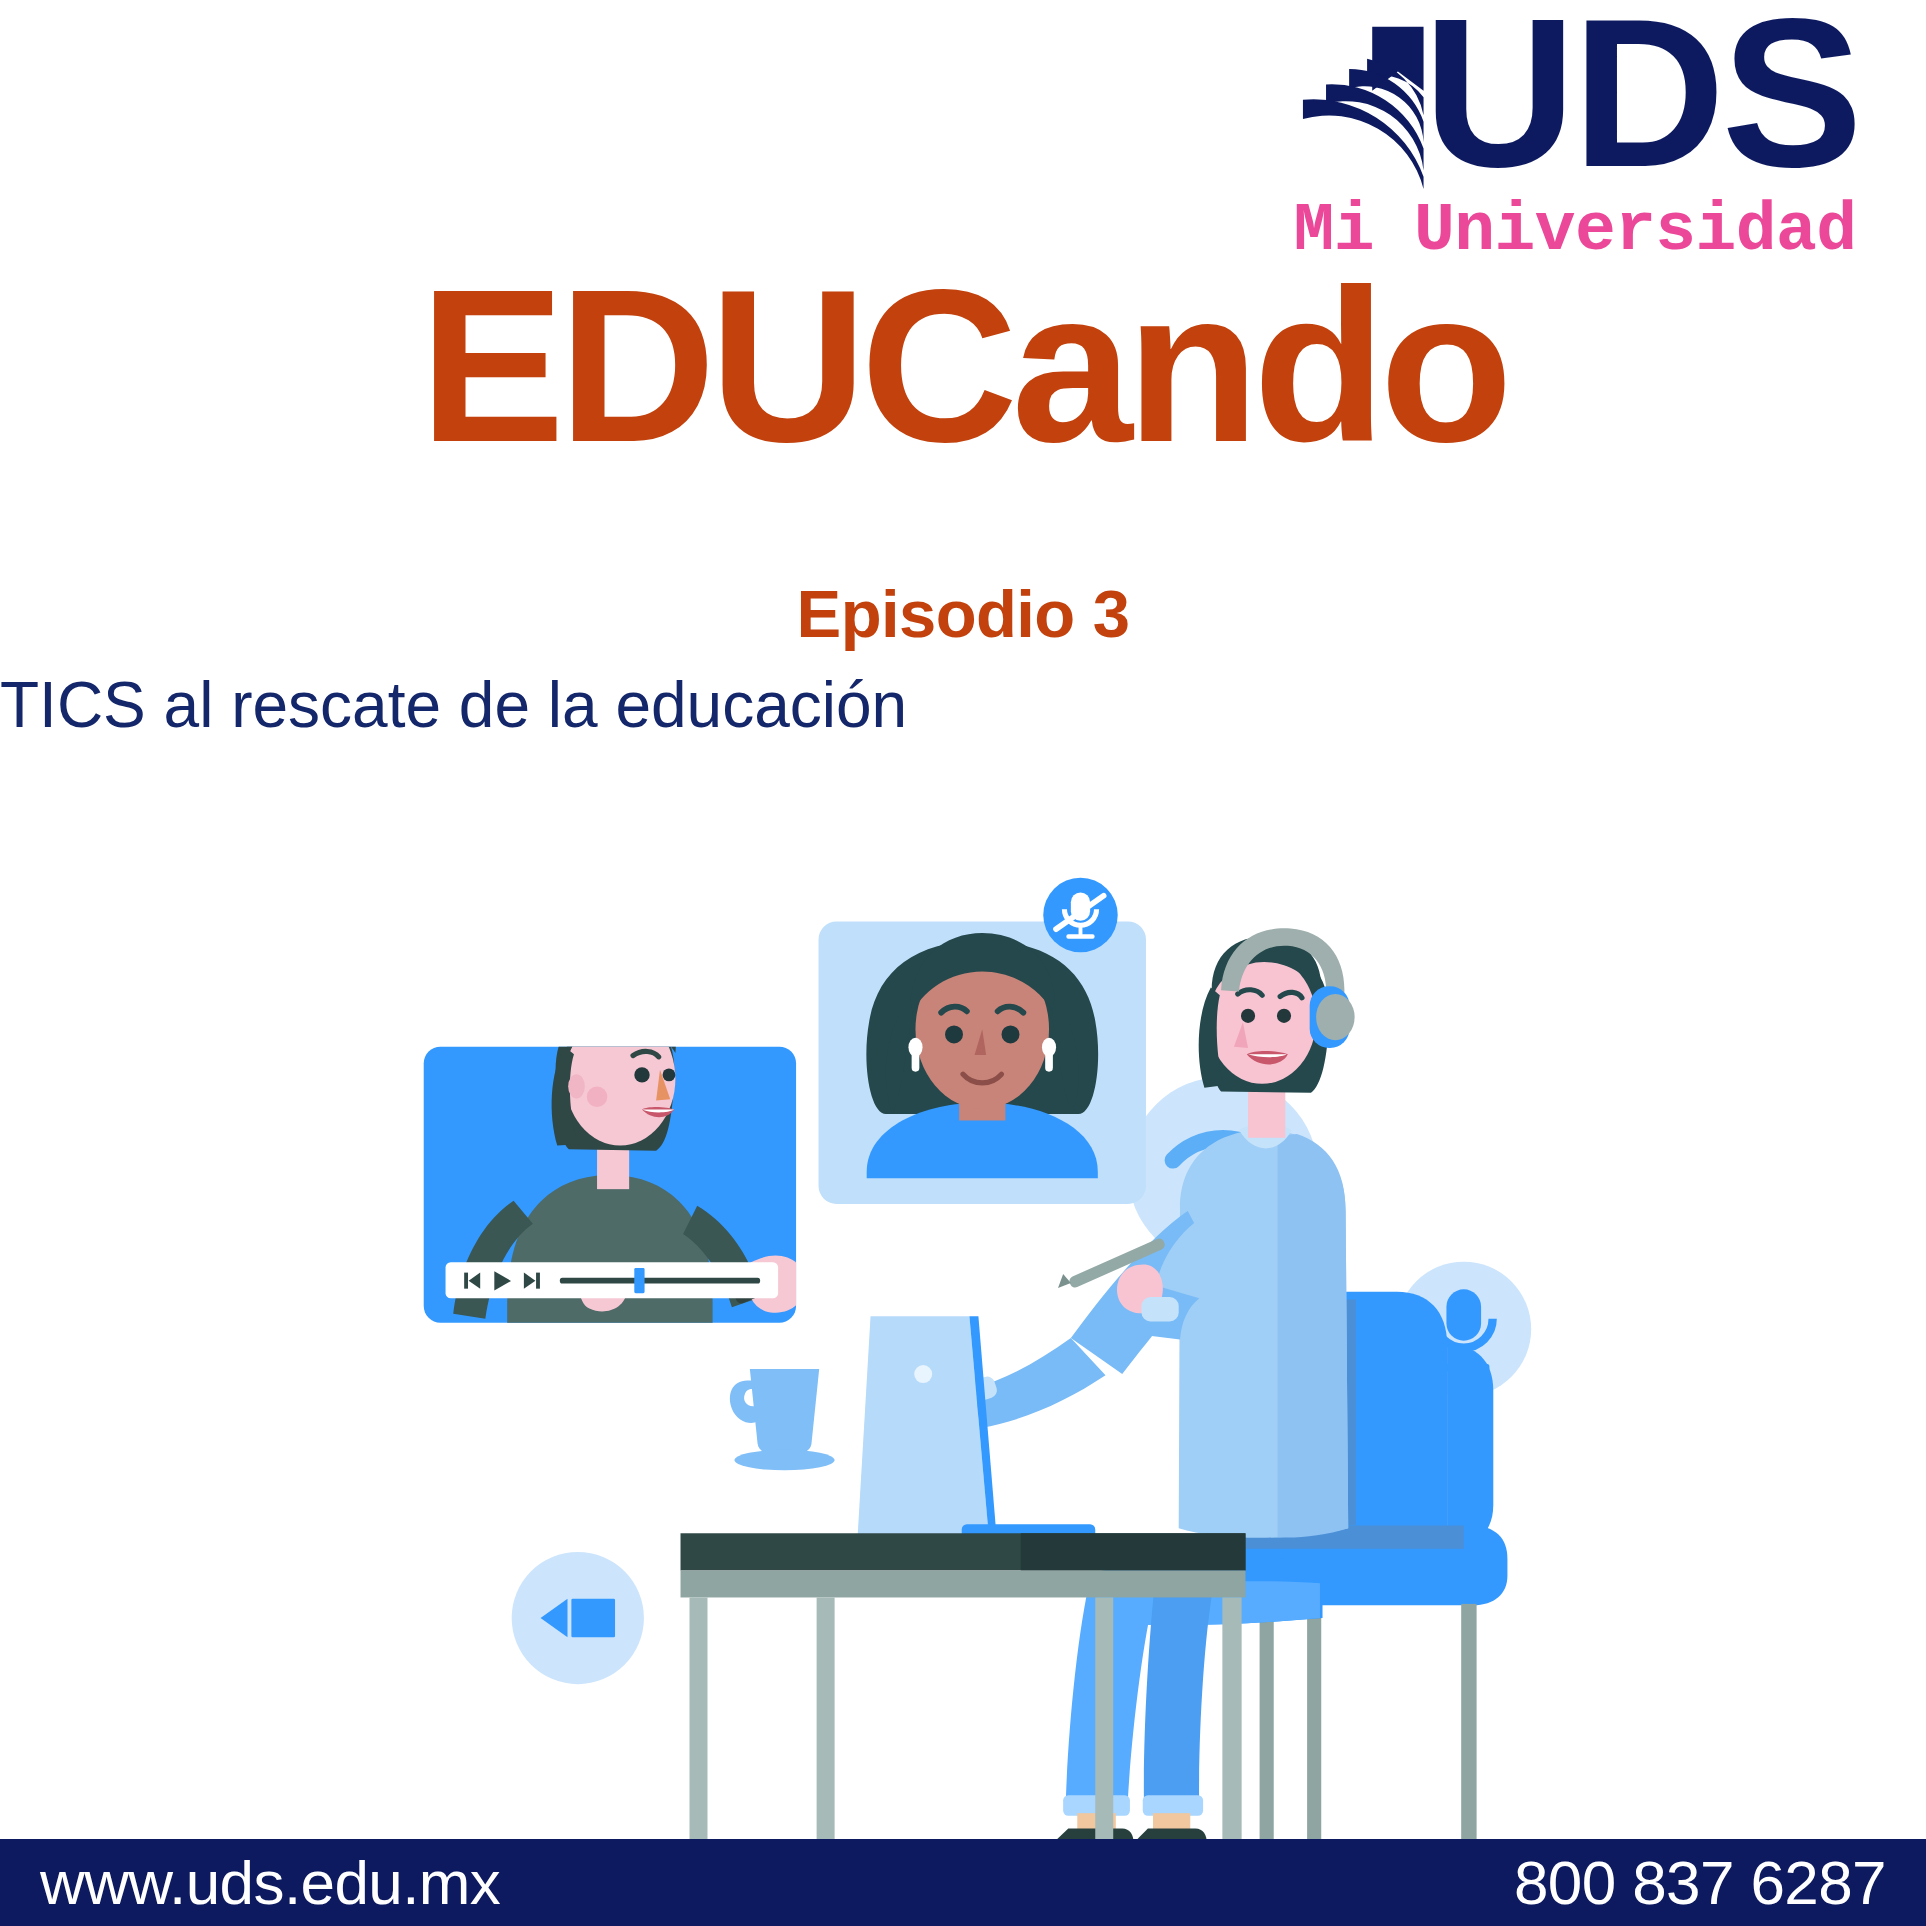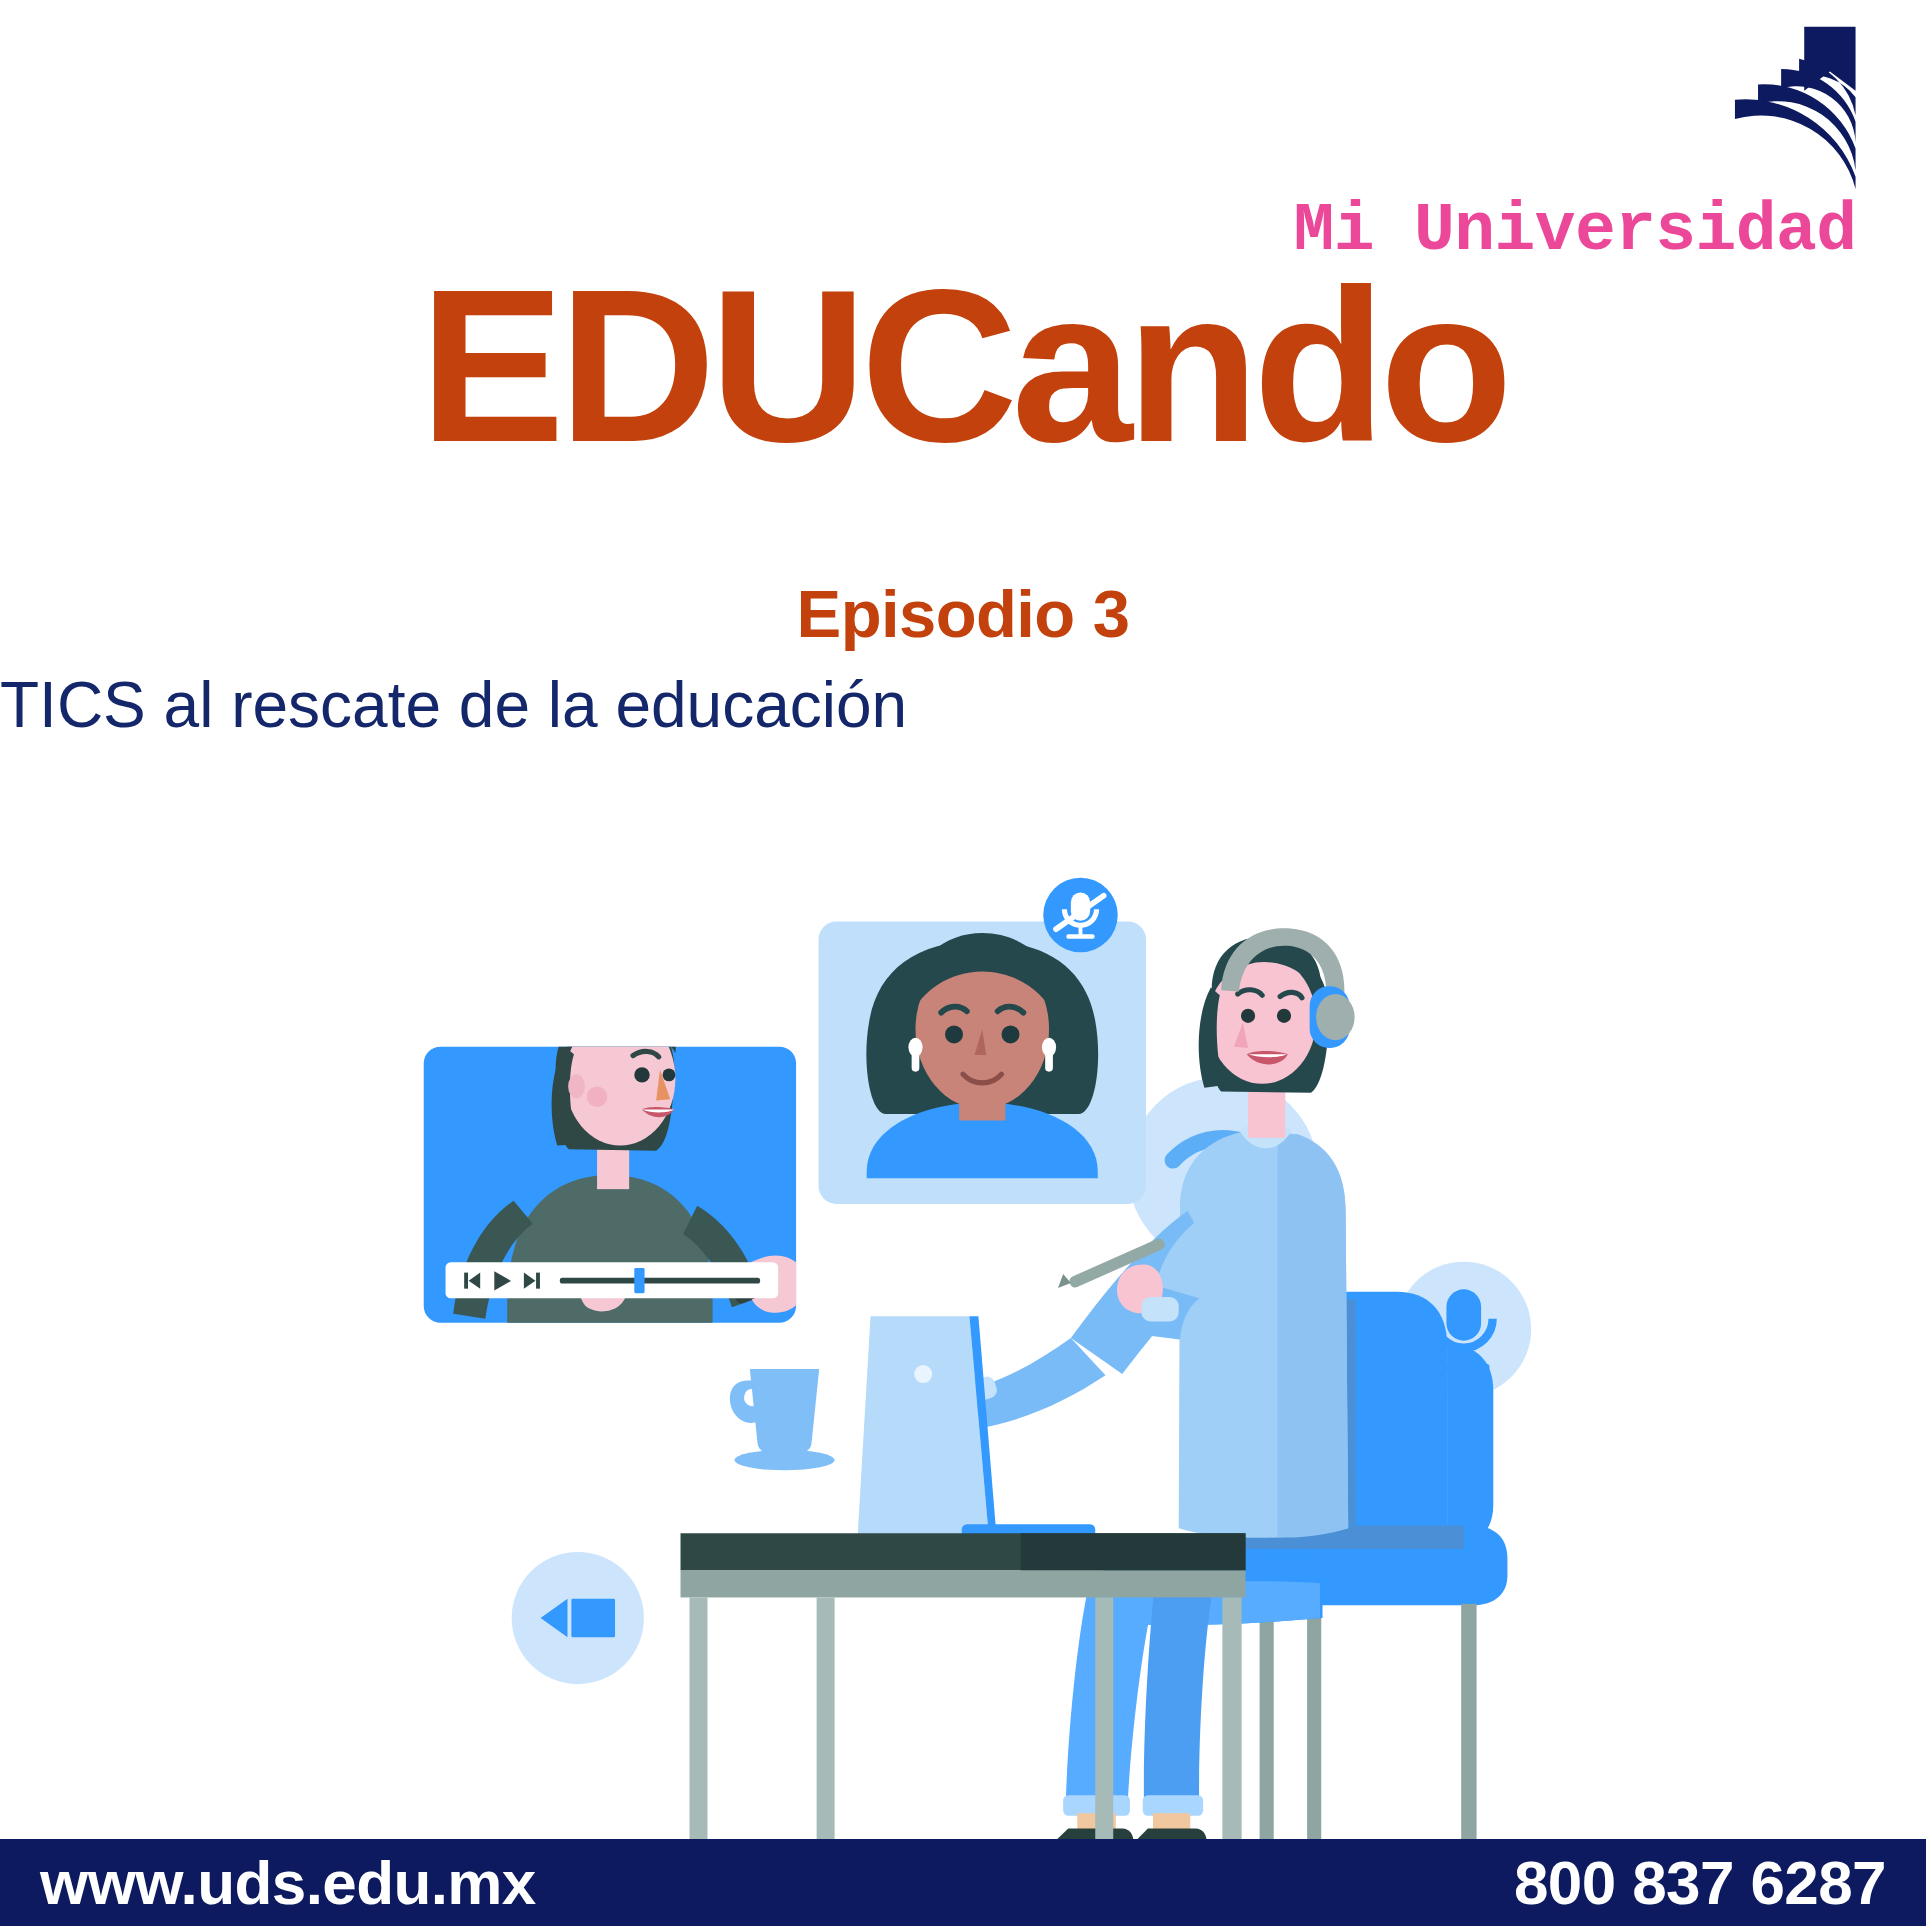--- a/index.html
+++ b/index.html
@@ -97,41 +97,42 @@
     background:#0D1A60;
     display:flex;
     align-items:center;
     justify-content:space-between;
     padding:0 40px;
     box-sizing:border-box;
   }
   .footer-text{
     color:#ffffff;
     font-size:62px;
-    font-weight:bold;
+    font-weight:normal;
     letter-spacing:-0.6px;
     line-height:1;
   }
 </style>
 </head>
 <body>
 
 <div id="logo-block">
   <div id="logo-row">
     <div id="logo-mark">
       <svg width="132" height="170" viewBox="0 0 205 265" xmlns="http://www.w3.org/2000/svg">
 
         <path d="M120 12 H200 V112 L160 82 L120 112 Z" fill="#0D1A60"></path>
 
         <path d="M112 62 A112 112 0 0 1 200 150 V122 A84 84 0 0 0 112 90 Z" fill="#0D1A60" transform="translate(0,0)"></path>
         <path d="M200 160 A122 122 0 0 0 84 78 V108 A92 92 0 0 1 200 192 Z" fill="#0D1A60"></path>
         <path d="M200 202 A152 152 0 0 0 48 102 V132 A122 122 0 0 1 200 236 Z" fill="#0D1A60"></path>
         <path d="M200 246 A182 182 0 0 0 12 126 V156 A152 152 0 0 1 200 265 Z" fill="#0D1A60"></path>
       </svg>
     </div>
+    <div id="logo-word">UDS</div>
   </div>
   <div id="logo-tag">Mi Universidad</div>
 </div>
 
 <div id="title">EDUCando</div>
 <div id="episode">Episodio 3</div>
 <div id="subtitle">TICS al rescate de la educación</div>
 
 <div id="illustration">
 <svg width="1926" height="1008" viewBox="0 0 3000 1570" xmlns="http://www.w3.org/2000/svg">

